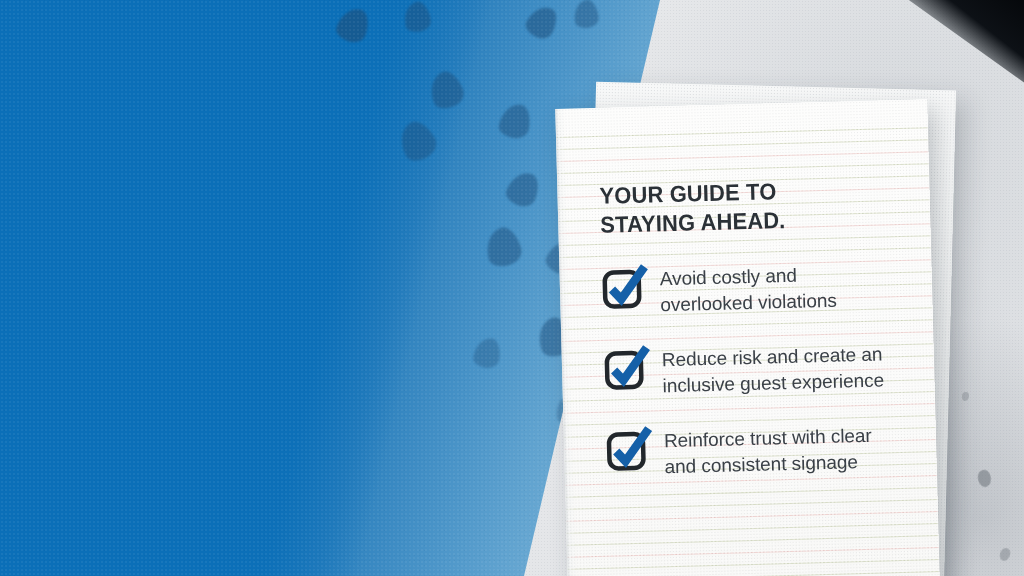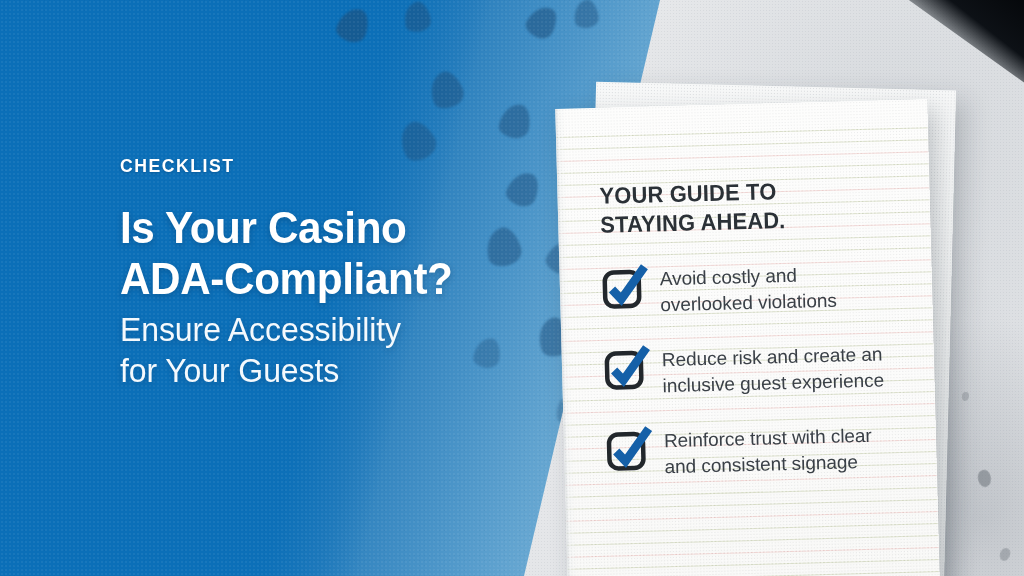--- a/index.html
+++ b/index.html
@@ -176,31 +176,20 @@
       <div class="blot" style="left:400px;top:122px;width:34px;height:38px;transform:rotate(-30deg);opacity:.45;"></div>
       <div class="blot" style="left:508px;top:172px;width:30px;height:34px;transform:rotate(20deg);opacity:.5;"></div>
       <div class="blot" style="left:486px;top:228px;width:34px;height:38px;transform:rotate(-16deg);opacity:.5;"></div>
       <div class="blot" style="left:548px;top:240px;width:30px;height:34px;transform:rotate(24deg);opacity:.45;"></div>
       <div class="blot" style="left:538px;top:318px;width:34px;height:38px;transform:rotate(-20deg);opacity:.5;"></div>
       <div class="blot" style="left:474px;top:338px;width:26px;height:30px;transform:rotate(8deg);opacity:.35;"></div>
       <div class="blot" style="left:556px;top:396px;width:24px;height:28px;transform:rotate(-10deg);opacity:.3;"></div>
     </div>
   </div>
 
-  <div class="copy">
-    <div class="eyebrow">CHECKLIST</div>
-    <div class="headline">
-      <div>Is Your Casino</div>
-      <div>ADA-Compliant?</div>
-    </div>
-    <div class="subhead">
-      <div>Ensure Accessibility</div>
-      <div>for Your Guests</div>
-    </div>
-  </div>
 
   <div class="card-stack">
     <div class="sheet-back"></div>
 
     <div class="sheet-front">
       <div class="rules" id="rules">
           <div class="rule g" style="top: 28px;"></div>
           <div class="rule g" style="top: 40px;"></div>
           <div class="rule p" style="top: 52px;"></div>
           <div class="rule g" style="top: 64px;"></div>

